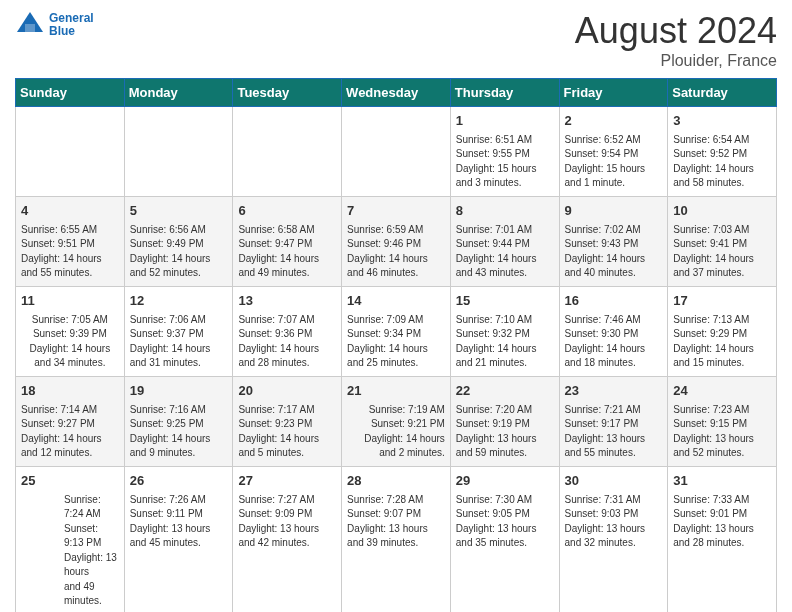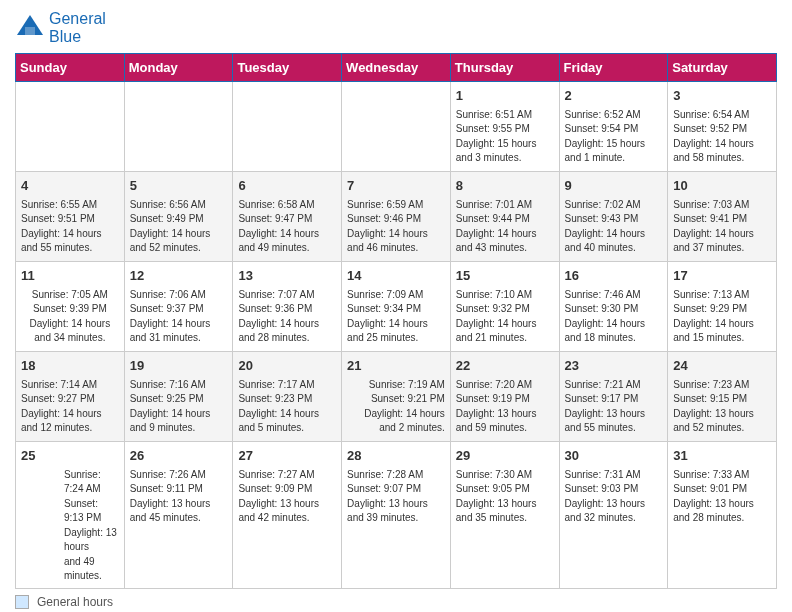--- a/index.html
+++ b/index.html
@@ -15,22 +15,22 @@
       justify-content: space-between;
       align-items: flex-start;
       margin-bottom: 8px;
     }
     .logo {
       display: flex;
       align-items: center;
       gap: 4px;
     }
     .logo-text {
-      font-size: 16px;
-      font-weight: normal;
+      font-size: 12px;
+      font-weight: bold;
       line-height: 1.1;
       color: #333;
     }
     .logo-text span {
       color: #1a6bb5;
     }
     .logo-icon {
       width: 30px;
       height: 30px;
     }
@@ -45,21 +45,21 @@
     .location {
       font-size: 16px;
       color: #555;
     }
     table {
       width: 100%;
       border-collapse: collapse;
       font-size: 11px;
     }
     thead tr {
-      background: #be185d;
+      background: #0f766e;
       color: #fff;
     }
     thead th {
       padding: 6px 4px;
       text-align: left;
       font-size: 13px;
       font-weight: bold;
       border: 1px solid #1a6bb5;
     }
     tbody tr {
@@ -116,20 +116,24 @@
 <div class="header">
   <div class="logo">
     <svg class="logo-icon" viewBox="0 0 30 30">
       <polygon points="15,2 28,22 2,22" fill="#1a6bb5"></polygon>
       <rect x="10" y="14" width="10" height="8" fill="#fff" opacity="0.3"></rect>
     </svg>
     <div class="logo-text">
       <span>General</span><br>
       <span style="color:#1a6bb5;">Blue</span>
     </div>
+  </div>
+  <div class="title-block">
+    <div class="month-year">August 2024</div>
+    <div class="location">Plouider, France</div>
   </div>
 </div>
 
 <table>
   <thead>
     <tr>
       <th>Sunday</th>
       <th>Monday</th>
       <th>Tuesday</th>
       <th>Wednesday</th>

